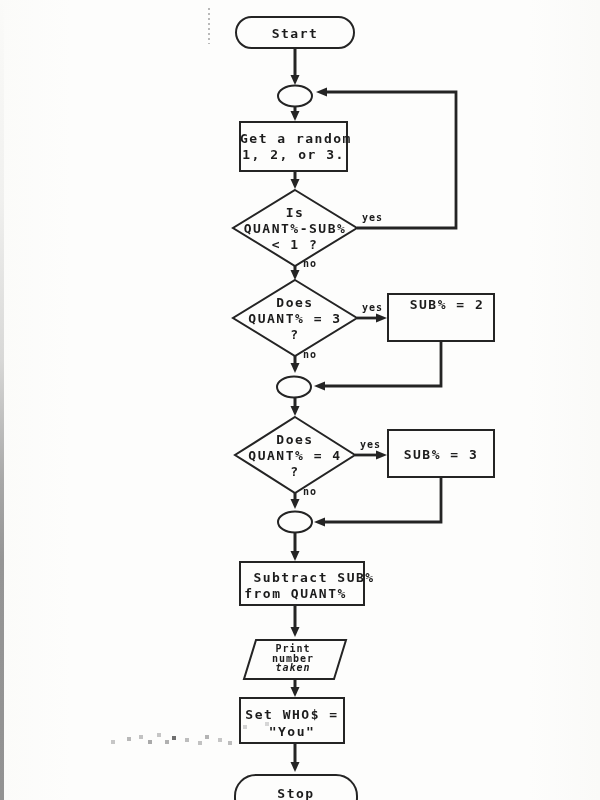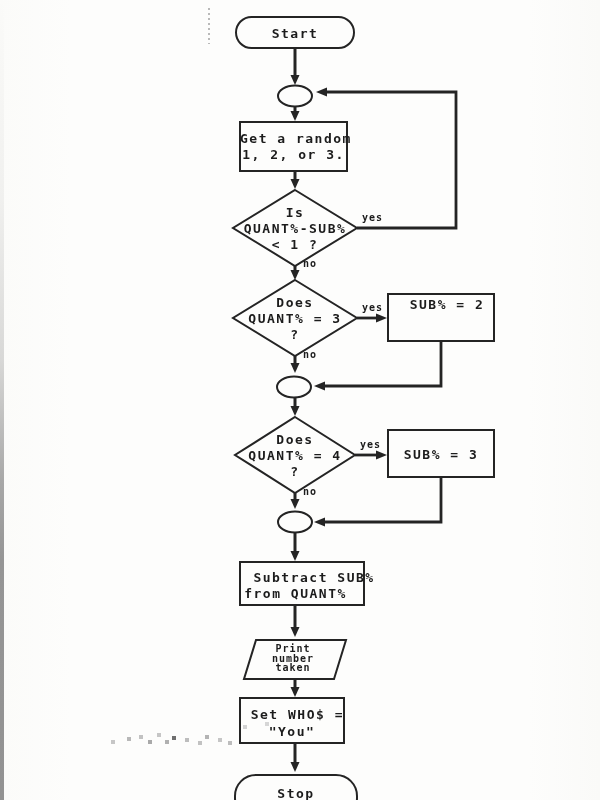--- a/index.html
+++ b/index.html
@@ -198,23 +198,23 @@
   <div class="txt" style="left:235px;top:448px;width:120px;">QUANT% = 4</div>
   <div class="txt" style="left:235px;top:464px;width:120px;">?</div>
 
   <div class="txt" style="left:388px;top:447px;width:106px;">SUB% = 3</div>
 
   <div class="txt" style="left:240px;top:570px;width:124px;padding-left:12px;">Subtract SUB%</div>
   <div class="txt" style="left:240px;top:586px;width:111px;">from QUANT%</div>
 
   <div class="txt io-txt" style="left:244px;top:644px;width:98px;">Print</div>
   <div class="txt io-txt" style="left:244px;top:653.5px;width:98px;">number</div>
-  <div class="txt io-txt" style="left:244px;top:663px;width:98px;">taken</div>
-
-  <div class="txt" style="left:240px;top:707px;width:104px;text-align:right;">Set WHO$ =</div>
+  <div class="txt io-txt" style="left:244px;top:663px;width:98px;font-style:italic;">taken</div>
+
+  <div class="txt" style="left:240px;top:707px;width:104px;">Set WHO$ =</div>
   <div class="txt" style="left:240px;top:724px;width:104px;">"You"</div>
 
   <div class="txt" style="left:235px;top:786px;width:122px;">Stop</div>
 
   <div class="edge-label" style="left:362px;top:212px;">yes</div>
   <div class="edge-label" style="left:303px;top:258px;">no</div>
 
   <div class="edge-label" style="left:362px;top:302px;">yes</div>
   <div class="edge-label" style="left:303px;top:349px;">no</div>
 

